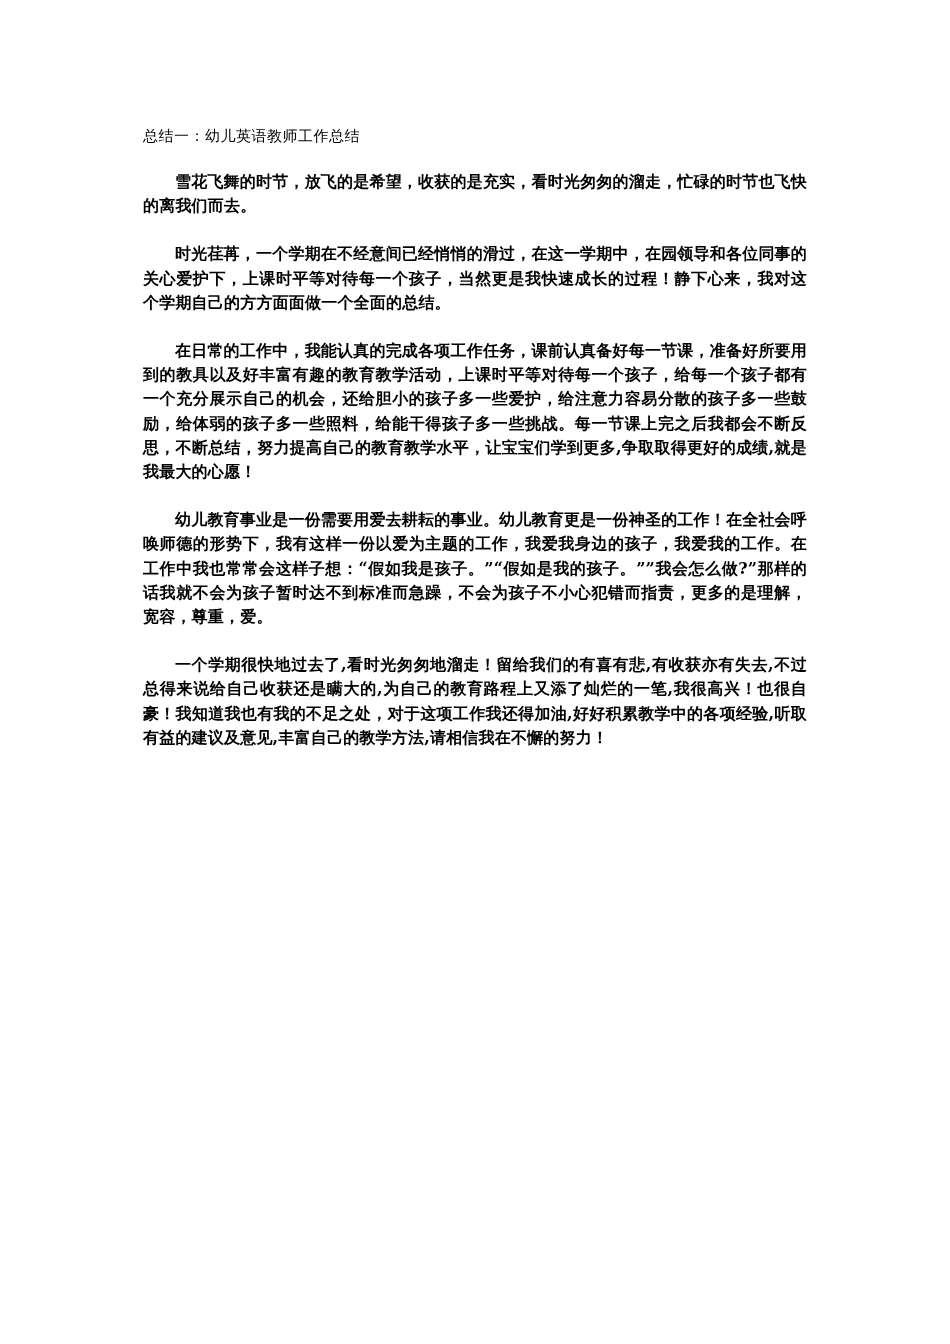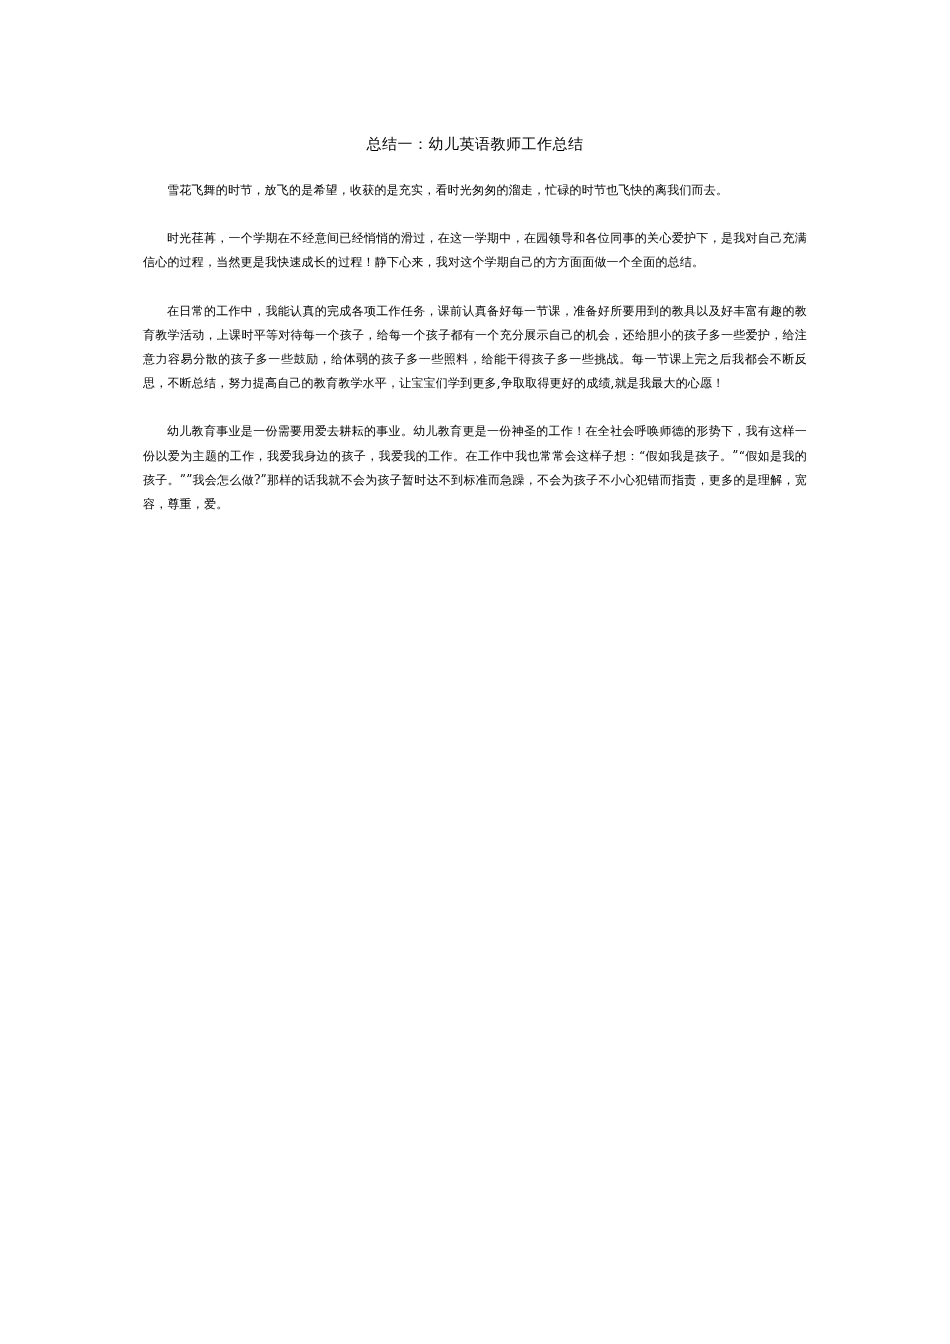--- a/index.html
+++ b/index.html
@@ -15,39 +15,40 @@
       font-family: "DejaVu Serif", "Liberation Serif", serif;
       color: #000000;
     }
     .page {
       position: absolute;
       left: 143px;
       top: 116px;
       width: 664px;
     }
     .doc-title {
-      text-align: center;
       font-size: 15px;
       line-height: 24px;
       height: 24px;
-      margin: 16px 0 22px 0;
+      margin: 8px 0 22px 0;
       letter-spacing: 0.5px;
     }
     .para {
-      font-size: 12px;
+      font-size: 16px;
       line-height: 24.2px;
       text-indent: 2em;
       margin: 0 0 24px 0;
       text-align: justify;
       text-justify: inter-ideograph;
       letter-spacing: 0.2px;
+      font-weight: bold;
     }
   </style>
 </head>
 <body>
 
 <div class="page">
   <div class="doc-title">总结一：幼儿英语教师工作总结</div>
   <p class="para">雪花飞舞的时节，放飞的是希望，收获的是充实，看时光匆匆的溜走，忙碌的时节也飞快的离我们而去。</p>
-  <p class="para">时光荏苒，一个学期在不经意间已经悄悄的滑过，在这一学期中，在园领导和各位同事的关心爱护下，是我对自己充满信心的过程，当然更是我快速成长的过程！静下心来，我对这个学期自己的方方面面做一个全面的总结。</p>
+  <p class="para">时光荏苒，一个学期在不经意间已经悄悄的滑过，在这一学期中，在园领导和各位同事的关心爱护下，上课时平等对待每一个孩子，当然更是我快速成长的过程！静下心来，我对这个学期自己的方方面面做一个全面的总结。</p>
   <p class="para">在日常的工作中，我能认真的完成各项工作任务，课前认真备好每一节课，准备好所要用到的教具以及好丰富有趣的教育教学活动，上课时平等对待每一个孩子，给每一个孩子都有一个充分展示自己的机会，还给胆小的孩子多一些爱护，给注意力容易分散的孩子多一些鼓励，给体弱的孩子多一些照料，给能干得孩子多一些挑战。每一节课上完之后我都会不断反思，不断总结，努力提高自己的教育教学水平，让宝宝们学到更多,争取取得更好的成绩,就是我最大的心愿！</p>
   <p class="para">幼儿教育事业是一份需要用爱去耕耘的事业。幼儿教育更是一份神圣的工作！在全社会呼唤师德的形势下，我有这样一份以爱为主题的工作，我爱我身边的孩子，我爱我的工作。在工作中我也常常会这样子想：“假如我是孩子。”“假如是我的孩子。””我会怎么做?”那样的话我就不会为孩子暂时达不到标准而急躁，不会为孩子不小心犯错而指责，更多的是理解，宽容，尊重，爱。</p>
+  <p class="para">一个学期很快地过去了,看时光匆匆地溜走！留给我们的有喜有悲,有收获亦有失去,不过总得来说给自己收获还是瞒大的,为自己的教育路程上又添了灿烂的一笔,我很高兴！也很自豪！我知道我也有我的不足之处，对于这项工作我还得加油,好好积累教学中的各项经验,听取有益的建议及意见,丰富自己的教学方法,请相信我在不懈的努力！</p>
 </div>
 
 </body></html>

